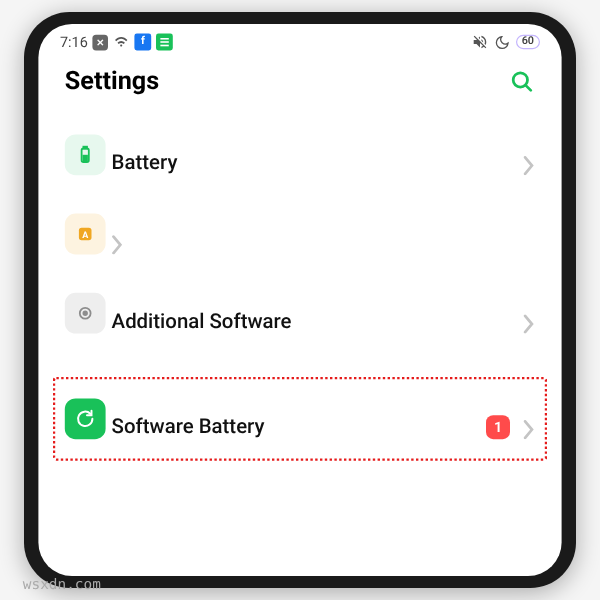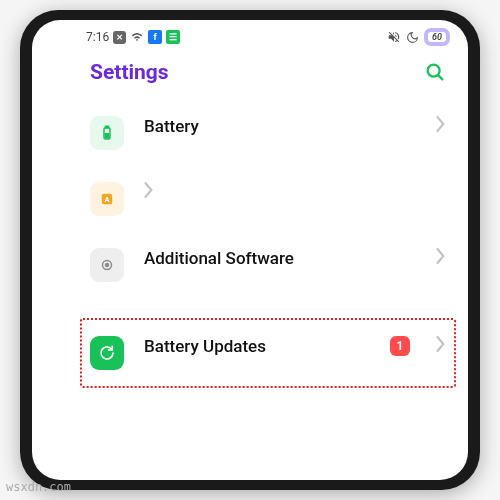--- a/index.html
+++ b/index.html
@@ -21,65 +21,63 @@
       position: relative;
       box-shadow: 0 4px 20px rgba(0,0,0,0.3);
     }
     .screen {
       width: 100%;
       height: 100%;
       background: #fff;
       border-radius: 28px;
       overflow: hidden;
       position: relative;
-      padding-left: 36px;
     }
     .status-bar {
       display: flex;
       justify-content: space-between;
       align-items: center;
       padding: 8px 18px 4px;
       font-size: 12px;
       color: #444;
     }
     .status-left { display: flex; align-items: center; gap: 4px; }
     .status-right { display: flex; align-items: center; gap: 5px; }
     .status-icon { display: inline-flex; align-items: center; justify-content: center; }
     .battery-pill {
-      border: 4px solid #c4b5fd;
+      border: 1px solid #c4b5fd;
       border-radius: 7px;
       padding: 0 4px;
       font-size: 9px;
       font-weight: 600;
       color: #444;
-      font-style: italic;
     }
     .header {
       display: flex;
       justify-content: space-between;
       align-items: center;
       padding: 10px 22px 16px;
     }
     .header-title {
       font-size: 21px;
       font-weight: 700;
-      color: #6d28d9;
+      color: #000000;
     }
     .search-btn {
       display: flex;
       align-items: center;
       justify-content: center;
       color: #19c159;
     }
     .list { padding: 0 14px; }
     .row {
       display: flex;
-      align-items: flex-start;
+      align-items: flex-end;
       padding: 16px 8px;
-      gap: 20px;
+      gap: 5px;
       position: relative;
     }
     .icon-box {
       width: 34px;
       height: 34px;
       border-radius: 9px;
       display: flex;
       align-items: center;
       justify-content: center;
       flex-shrink: 0;
@@ -112,21 +110,21 @@
       height: 18px;
     }
     .highlight-box {
       border: 2px dotted #e51b1b;
       border-radius: 3px;
       margin: 2px -2px;
     }
     .watermark {
       position: absolute;
       bottom: 6px;
-      left: 6px;
+      left: 19px;
       font-size: 12px;
       color: #aaa;
       font-family: monospace;
     }
     .fb { background:#1877f2; color:#fff; font-size:9px; font-weight:700; width:14px; height:14px; display:inline-flex; align-items:center; justify-content:center; border-radius:2px;}
     .gr { background:#19c159; color:#fff; font-size:9px; font-weight:700; width:14px; height:14px; display:inline-flex; align-items:center; justify-content:center; border-radius:2px;}
     .x-icon { background:#666; color:#fff; font-size:8px; font-weight:700; width:13px; height:13px; display:inline-flex; align-items:center; justify-content:center; border-radius:3px;}
   </style>
 </head>
 <body>
@@ -215,21 +213,21 @@
       <div class="divider"></div>
 
       <div class="highlight-box">
         <div class="row">
           <div class="icon-box" style="background:#19c159">
             <svg viewBox="0 0 24 24" fill="none" stroke="#fff" stroke-width="2.2" stroke-linecap="round">
                 <path d="M20 12a8 8 0 1 1-2.34-5.66"></path>
                 <polyline points="19 3 19 8 14 8"></polyline>
               </svg>
           </div>
-          <div class="row-label">Battery Updates</div>
+          <div class="row-label">Software Battery</div>
           <div class="badge">1</div>
           <svg class="chevron" width="10" height="16" viewBox="0 0 8 14" fill="none" stroke="#c4c4c4" stroke-width="2" stroke-linecap="round">
               <path d="M1 1l5 6-5 6"></path>
             </svg>
         </div>
       </div>
 
 
     </div>
   </div>

